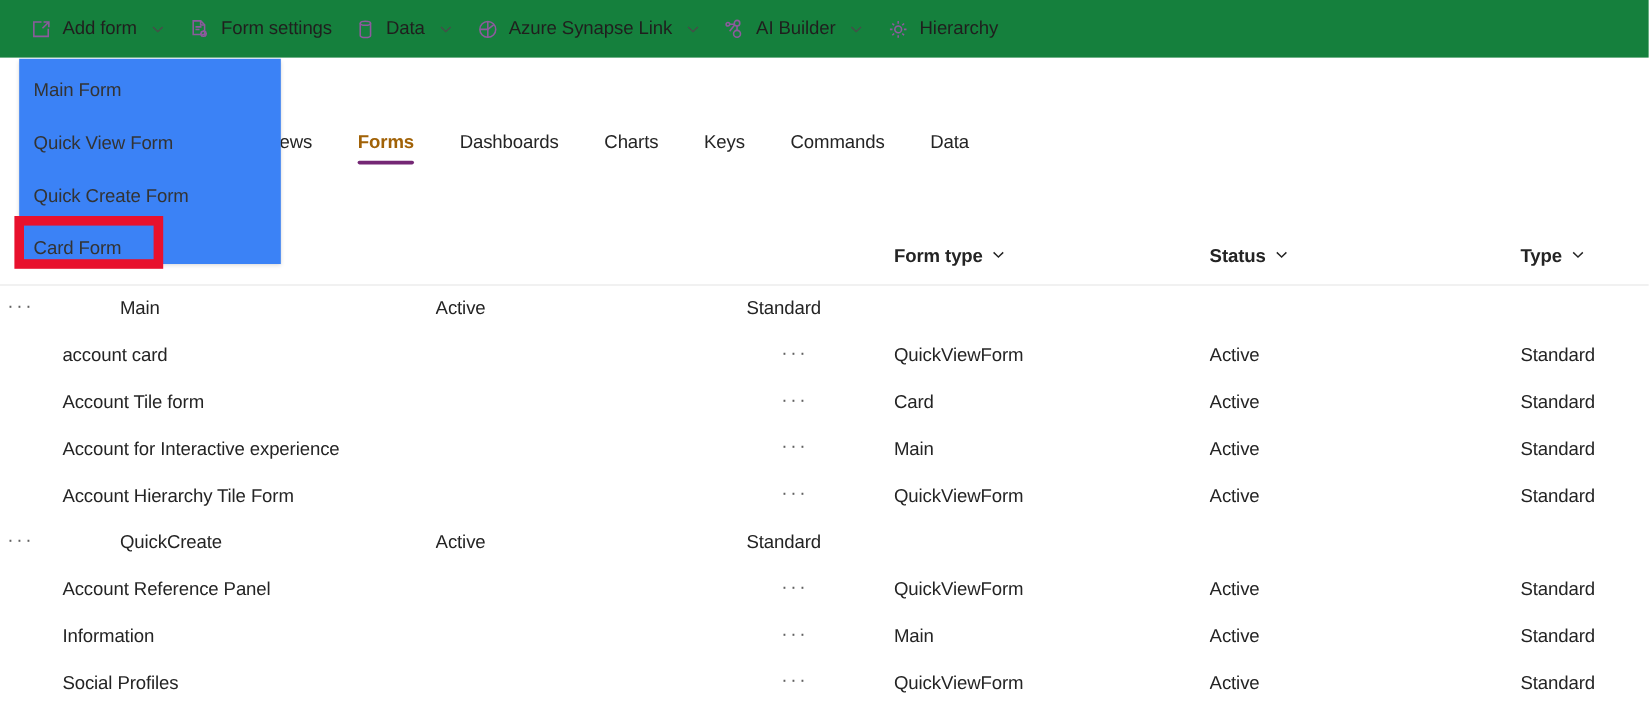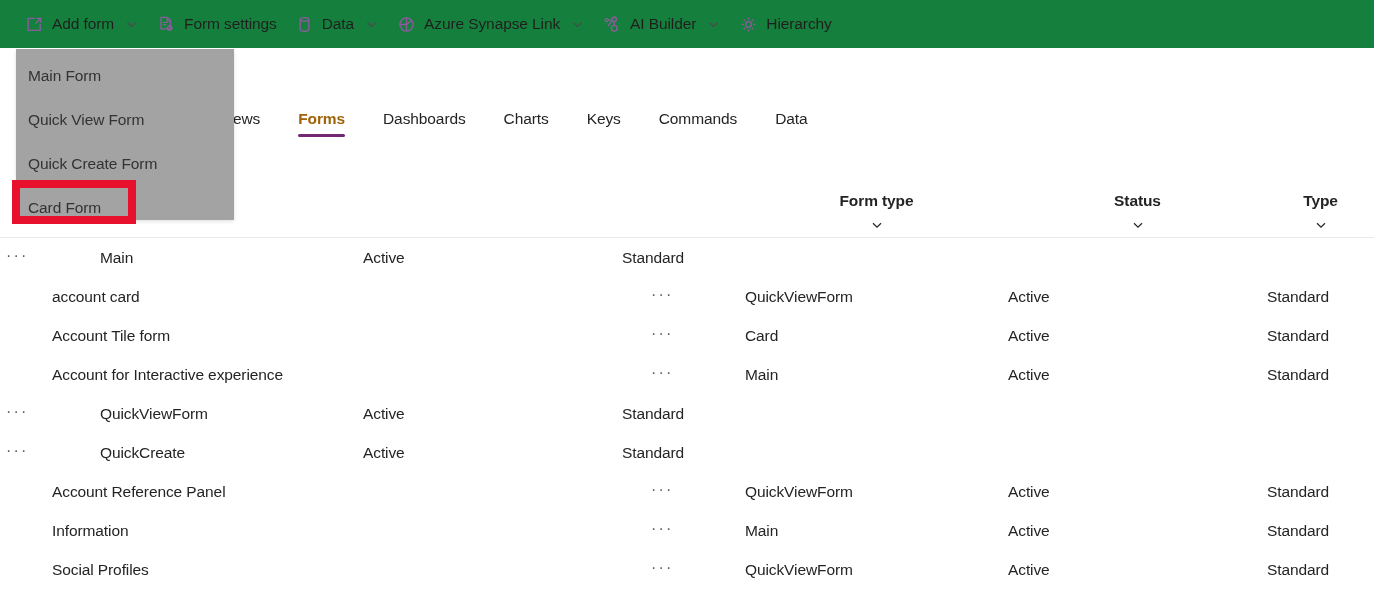--- a/index.html
+++ b/index.html
@@ -120,21 +120,20 @@
 
   .grid-head .th {
     font-size: 15.5px;
     color: #242424;
     font-weight: bold;
     display: flex;
     align-items: center;
     gap: 7px;
     cursor: pointer;
     letter-spacing: -0.1px;
-    flex-direction: column;
   }
 
   .grid-row {
     display: flex;
     align-items: center;
     height: 39px;
     cursor: pointer;
   }
 
   .cell {
@@ -169,21 +168,21 @@
     user-select: none;
   }
 
   
   .menu {
     position: absolute;
     left: 16px;
     top: 49px;
     width: 218px;
     height: 171px;
-    background: #a3a3a3;
+    background: #3b82f6;
     box-shadow: 0 1.6px 3.6px rgba(0,0,0,0.13), 0 0.3px 0.9px rgba(0,0,0,0.10);
     padding-top: 5px;
     z-index: 40;
     text-align: center;
   }
 
   .menu-item {
     height: 44px;
     display: flex;
     align-items: center;
@@ -402,20 +401,21 @@
       <div class="cell c-name">Account for Interactive experience</div>
       <div class="cell c-more">
         <span class="ellipsis-btn">···</span>
       </div>
       <div class="cell c-type">Main</div>
       <div class="cell c-status">Active</div>
       <div class="cell c-kind">Standard</div>
     </div>
 
     <div class="grid-row">
+      <div class="cell c-name">Account Hierarchy Tile Form</div>
       <div class="cell c-more">
         <span class="ellipsis-btn">···</span>
       </div>
       <div class="cell c-type">QuickViewForm</div>
       <div class="cell c-status">Active</div>
       <div class="cell c-kind">Standard</div>
     </div>
 
     <div class="grid-row">
       <div class="cell c-more">

